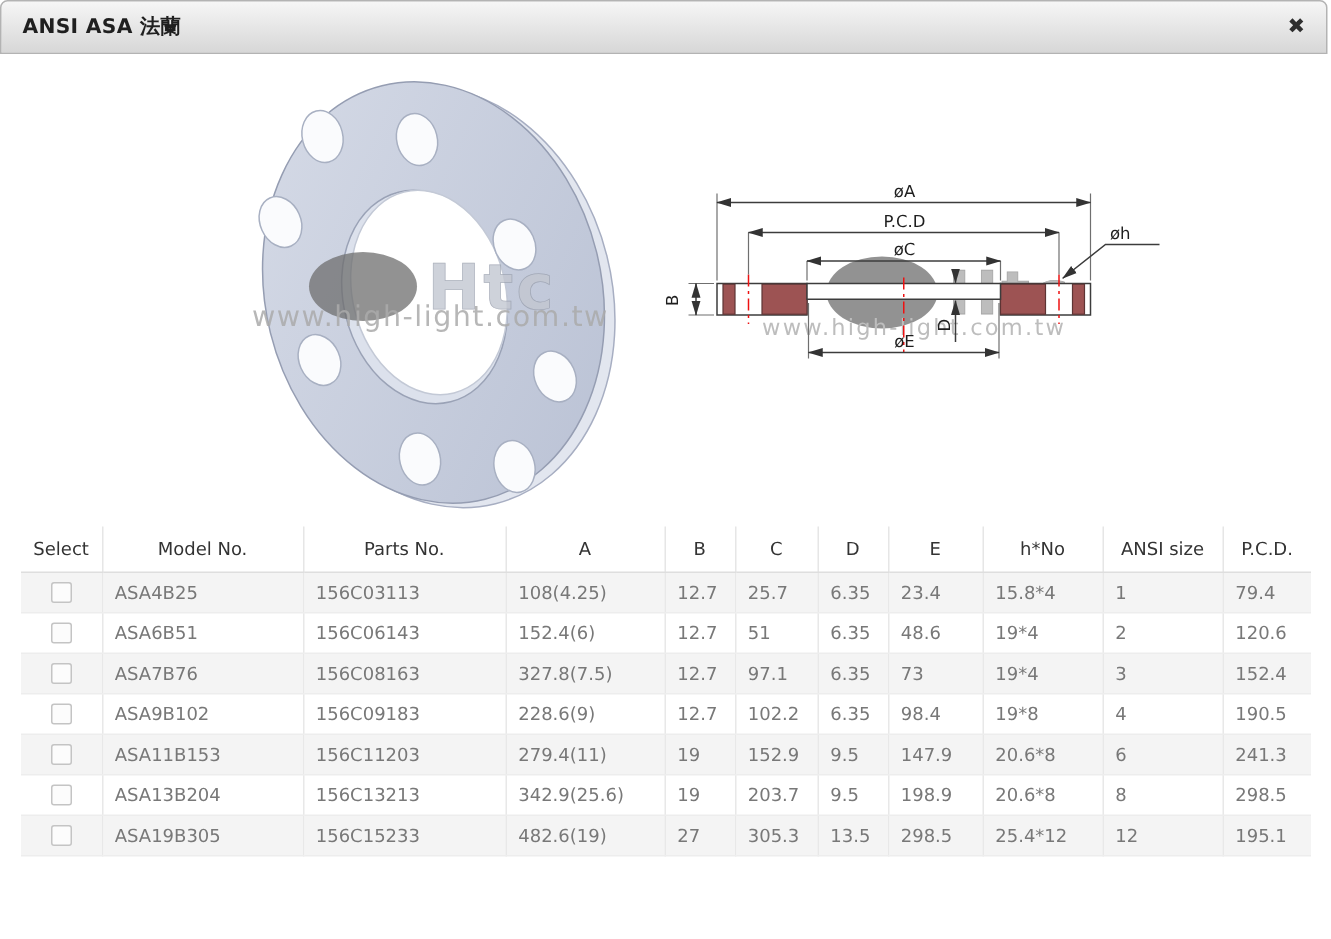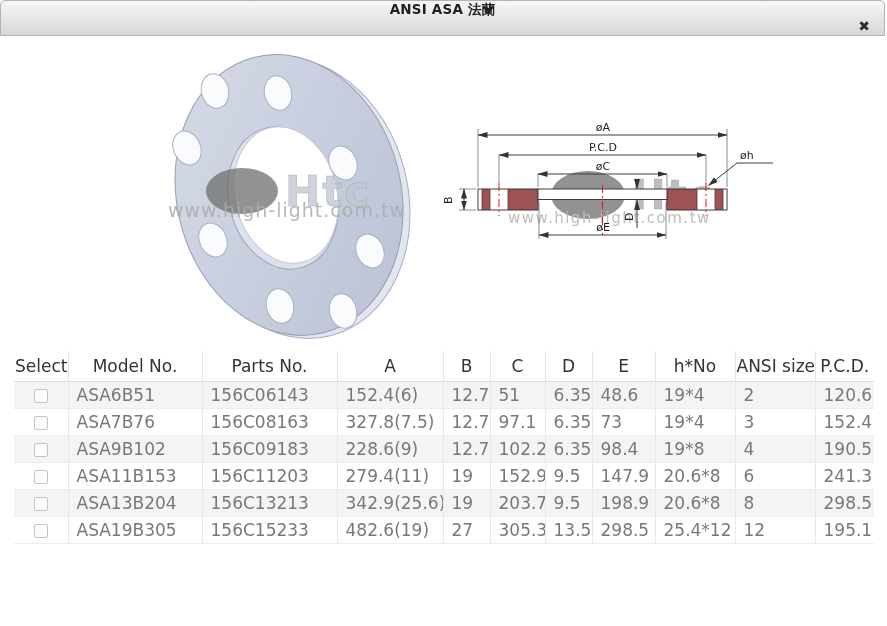--- a/index.html
+++ b/index.html
@@ -5,21 +5,21 @@
   html,body{margin:0;padding:0;}
   body{
     width:887px;height:626px;position:relative;overflow:hidden;
     background:#ffffff;font-family:"DejaVu Sans","Liberation Sans",sans-serif;
   }
   
   .titlebar{
     position:absolute;left:0;top:0;width:885px;height:36px;
     background:linear-gradient(to bottom,var(--titlebar-top,#f6f6f6),var(--titlebar-bottom,#d7d7d7));
     border:1px solid #b3b3b3;border-radius:5px 5px 0 0;
-    display:flex;align-items:center;box-sizing:border-box;padding:0 14px;flex-direction:column;
+    display:flex;align-items:center;box-sizing:border-box;padding:0 14px;
   }
   .titlebar .title{font-size:13.5px;font-weight:bold;color:#1f1f1f;letter-spacing:.2px;}
   .titlebar .close{
     margin-left:auto;font-size:14px;font-weight:bold;color:#2e2e2e;cursor:pointer;line-height:1;
   }
   
   .flange3d{position:absolute;left:150px;top:45px;width:300px;height:300px;}
   .diagram{position:absolute;left:440px;top:95px;width:447px;height:170px;}
   .dim{stroke:#3c3c3c;stroke-width:1;fill:none;}
   .thin{stroke:#6f6f6f;stroke-width:.8;fill:none;}
@@ -30,21 +30,21 @@
   .wm-mark{fill:#6e6e6e;opacity:.75;}
   .wm-brand{font-size:40px;font-weight:bold;fill:#a8a8a8;stroke:#8a8a8a;stroke-width:.6;opacity:.75;letter-spacing:2px;}
   .wm-url{font-size:15px;fill:#bdbdbd;letter-spacing:1.5px;}
   .wm-brand-f{font-size:42px;font-weight:bold;fill:#c3c7d1;stroke:#9aa0ae;stroke-width:.5;opacity:.8;letter-spacing:2px;}
   .wm-url-f{font-size:19px;fill:#ababab;opacity:.85;letter-spacing:1px;}
   .s1{stop-color:var(--metal-light,#d6dbe7);}
   .s2{stop-color:var(--metal-dark,#b9c1d4);}
   
   table.spec{
     position:absolute;left:14px;top:351px;width:860px;
-    border-collapse:collapse;table-layout:fixed;font-size:17px;
+    border-collapse:collapse;table-layout:fixed;font-size:12px;
   }
   table.spec th{
     height:28px;font-weight:normal;color:#333;text-align:center;
     border-right:1px solid #e6e6e6;border-bottom:1px solid #dedede;background:#fff;
     overflow:hidden;white-space:nowrap;
   }
   table.spec th:last-child,table.spec td:last-child{border-right:none;}
   table.spec td{
     height:27px;color:#787878;text-align:left;padding:0 0 0 8px;
     border-right:1px solid #e8e8e8;border-bottom:1px solid #ededed;
@@ -204,20 +204,33 @@
       <th>D</th>
       <th>E</th>
       <th>h*No</th>
       <th>ANSI size</th>
       <th>P.C.D.</th>
     </tr>
   </thead>
   <tbody>
       <tr>
         <td class="sel"><span class="checkbox"></span></td>
+        <td>ASA4B25</td>
+        <td>156C03113</td>
+        <td>108(4.25)</td>
+        <td>12.7</td>
+        <td>25.7</td>
+        <td>6.35</td>
+        <td>23.4</td>
+        <td>15.8*4</td>
+        <td>1</td>
+        <td>79.4</td>
+      </tr>
+      <tr>
+        <td class="sel"><span class="checkbox"></span></td>
         <td>ASA6B51</td>
         <td>156C06143</td>
         <td>152.4(6)</td>
         <td>12.7</td>
         <td>51</td>
         <td>6.35</td>
         <td>48.6</td>
         <td>19*4</td>
         <td>2</td>
         <td>120.6</td>

